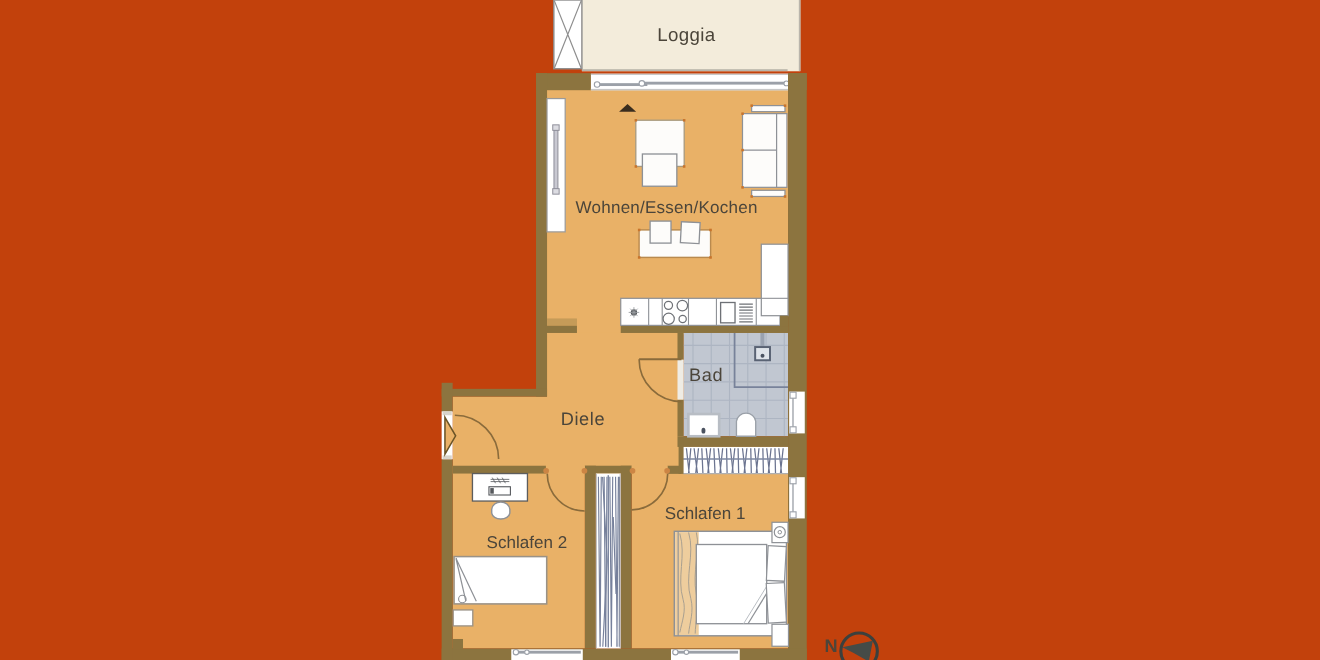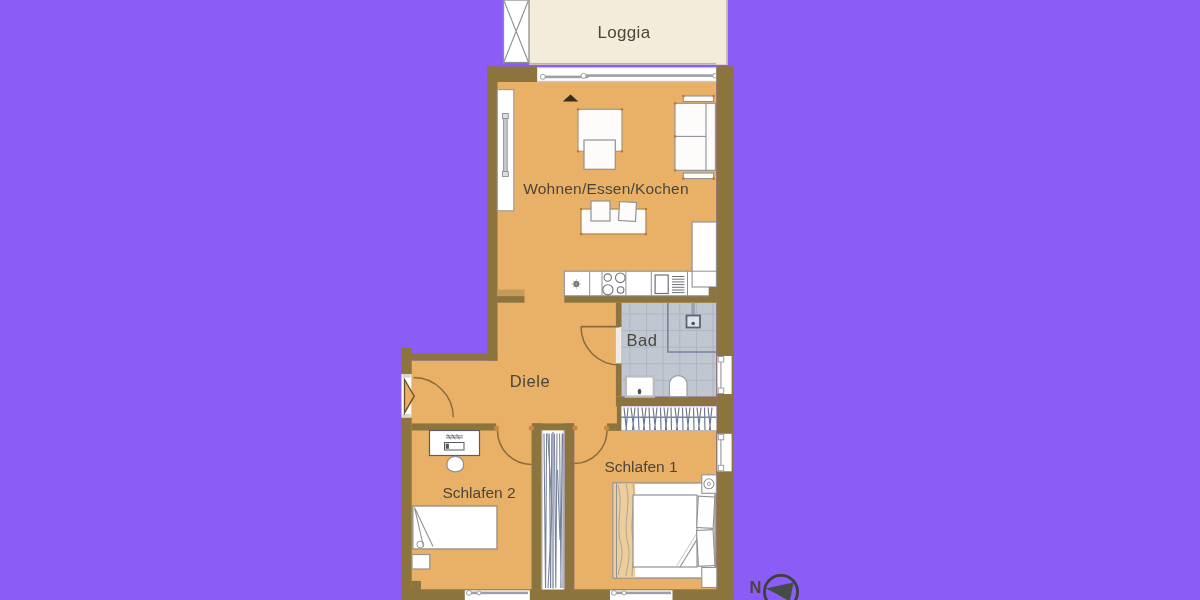--- a/index.html
+++ b/index.html
@@ -1,16 +1,16 @@
 <!DOCTYPE html>
 <html><head>
 <meta charset="utf-8">
 <style>
   html,body{margin:0;padding:0;background:#ffffff;}
-  #stage{position:relative;width:1200px;height:600px;overflow:hidden;background:#8b5cf6;
+  #stage{position:relative;width:1200px;height:600px;overflow:hidden;background:#c2410c;
          font-family:"Liberation Sans", sans-serif;}
   svg text{font-family:"Liberation Sans", sans-serif;fill:#4b453a;}
 </style>
 </head>
 <body>
 <div id="stage">
 <svg width="1200" height="600" viewBox="0 0 1200 600">
 <defs>
 
   <pattern id="hatchV" width="9" height="157" patternUnits="userSpaceOnUse" x="542" y="433">

